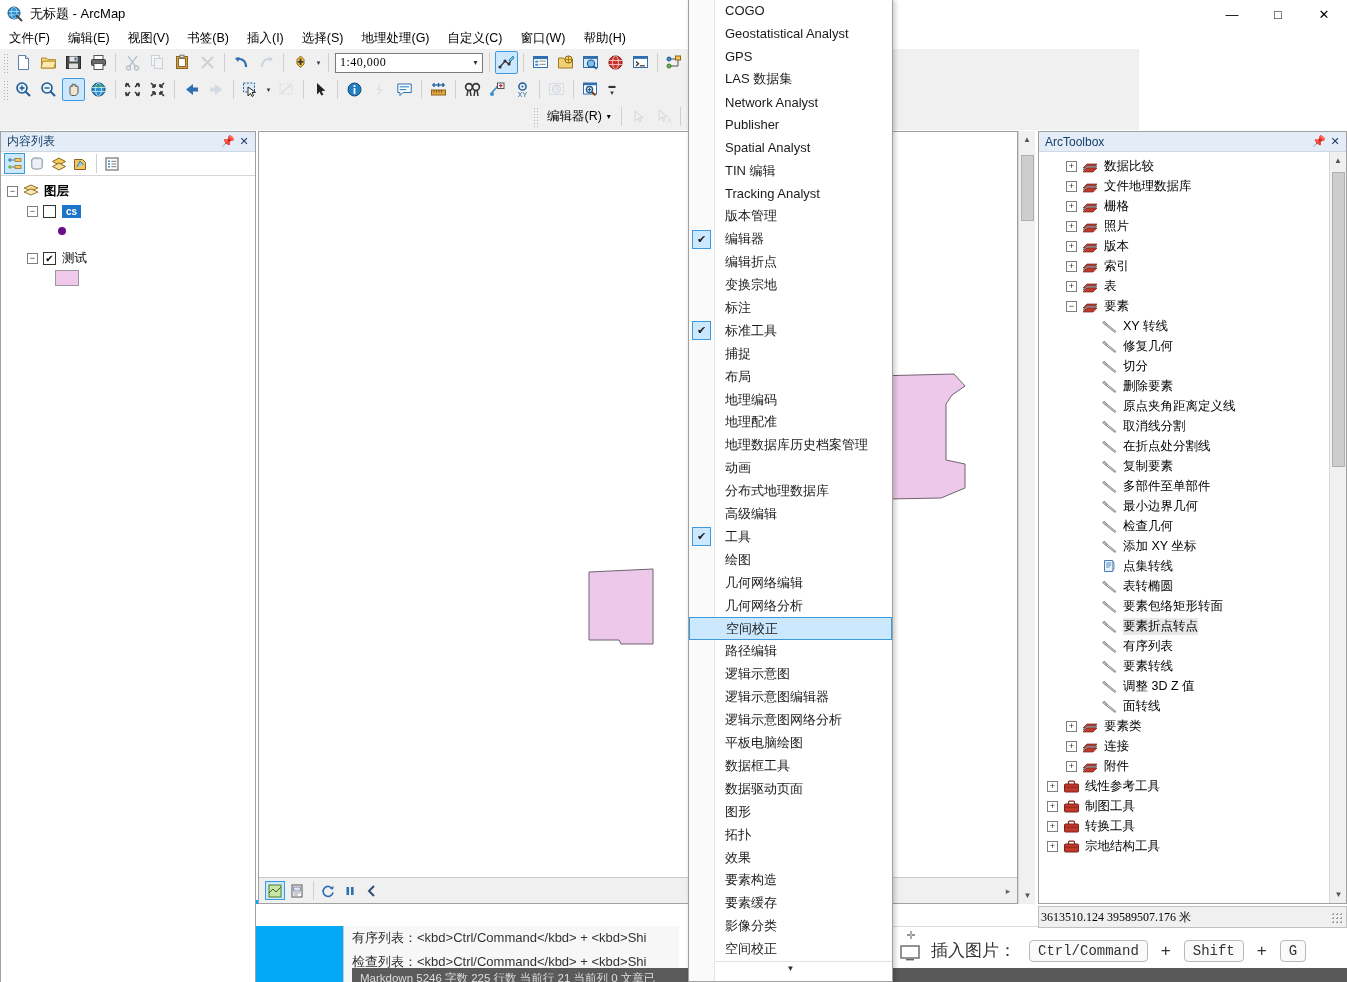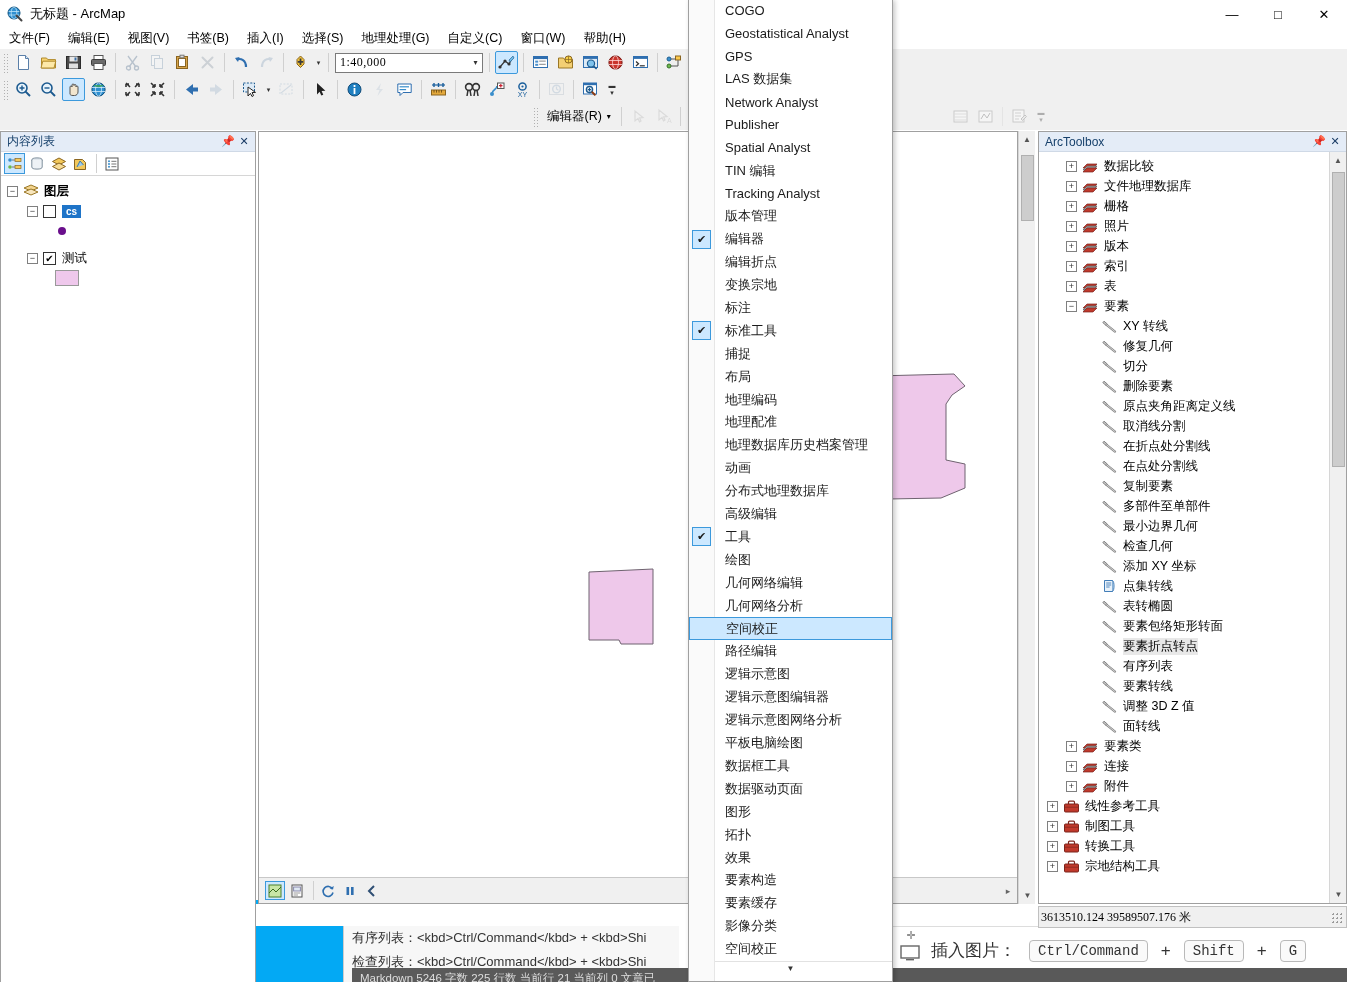--- a/index.html
+++ b/index.html
@@ -35,21 +35,21 @@
     position: absolute; left: 0; top: 28px; width: 1347px; height: 21px;
     background: #ffffff; display: flex; align-items: center;
     border-bottom: 0px;
   }
   .menubar .menu-item {
     padding: 2px 9px; font-size: 12.5px; color: #000; white-space: nowrap;
   }
 
   
   .toolbar-row {
-    position: absolute; left: 0; width: 1347px; height: 27px;
+    position: absolute; left: 0; width: 1139px; height: 27px;
     background: #f0f0f0;
     display: flex; align-items: center;
   }
   .tb1 { top: 49px; }
   .tb2 { top: 76px; }
   .tb3 { top: 103px; }
   .grip {
     width: 6px; height: 20px; margin: 0 2px 0 3px;
     background-image: radial-gradient(circle at 1.5px 1.5px, #b0b0b0 1px, transparent 1px);
     background-size: 3px 3px;
@@ -959,31 +959,20 @@
           </div>
           <div class="tb-row indent2">
             <span style="width: 16px; flex: 0 0 auto;"></span>
             <span class="tbox-icon">
               <svg width="17" height="14" viewBox="0 0 17 14">
                 <path d="M3 2.2 L6.5 5.2 L5.2 6.6 L1.8 3.6 Z" fill="#c9c9c9" stroke="#6b6b6b" stroke-width=".8"></path>
                 <path d="M5.6 5.8 L14 12.6" stroke="#8a8a8a" stroke-width="2.2" stroke-linecap="round"></path>
                 <path d="M5.6 5.8 L14 12.6" stroke="#d8d8d8" stroke-width=".9" stroke-linecap="round"></path>
               </svg>
             </span>
-            <span class="tlabel">在点处分割线</span>
-          </div>
-          <div class="tb-row indent2">
-            <span style="width: 16px; flex: 0 0 auto;"></span>
-            <span class="tbox-icon">
-              <svg width="17" height="14" viewBox="0 0 17 14">
-                <path d="M3 2.2 L6.5 5.2 L5.2 6.6 L1.8 3.6 Z" fill="#c9c9c9" stroke="#6b6b6b" stroke-width=".8"></path>
-                <path d="M5.6 5.8 L14 12.6" stroke="#8a8a8a" stroke-width="2.2" stroke-linecap="round"></path>
-                <path d="M5.6 5.8 L14 12.6" stroke="#d8d8d8" stroke-width=".9" stroke-linecap="round"></path>
-              </svg>
-            </span>
             <span class="tlabel">复制要素</span>
           </div>
           <div class="tb-row indent2">
             <span style="width: 16px; flex: 0 0 auto;"></span>
             <span class="tbox-icon">
               <svg width="17" height="14" viewBox="0 0 17 14">
                 <path d="M3 2.2 L6.5 5.2 L5.2 6.6 L1.8 3.6 Z" fill="#c9c9c9" stroke="#6b6b6b" stroke-width=".8"></path>
                 <path d="M5.6 5.8 L14 12.6" stroke="#8a8a8a" stroke-width="2.2" stroke-linecap="round"></path>
                 <path d="M5.6 5.8 L14 12.6" stroke="#d8d8d8" stroke-width=".9" stroke-linecap="round"></path>
               </svg>

